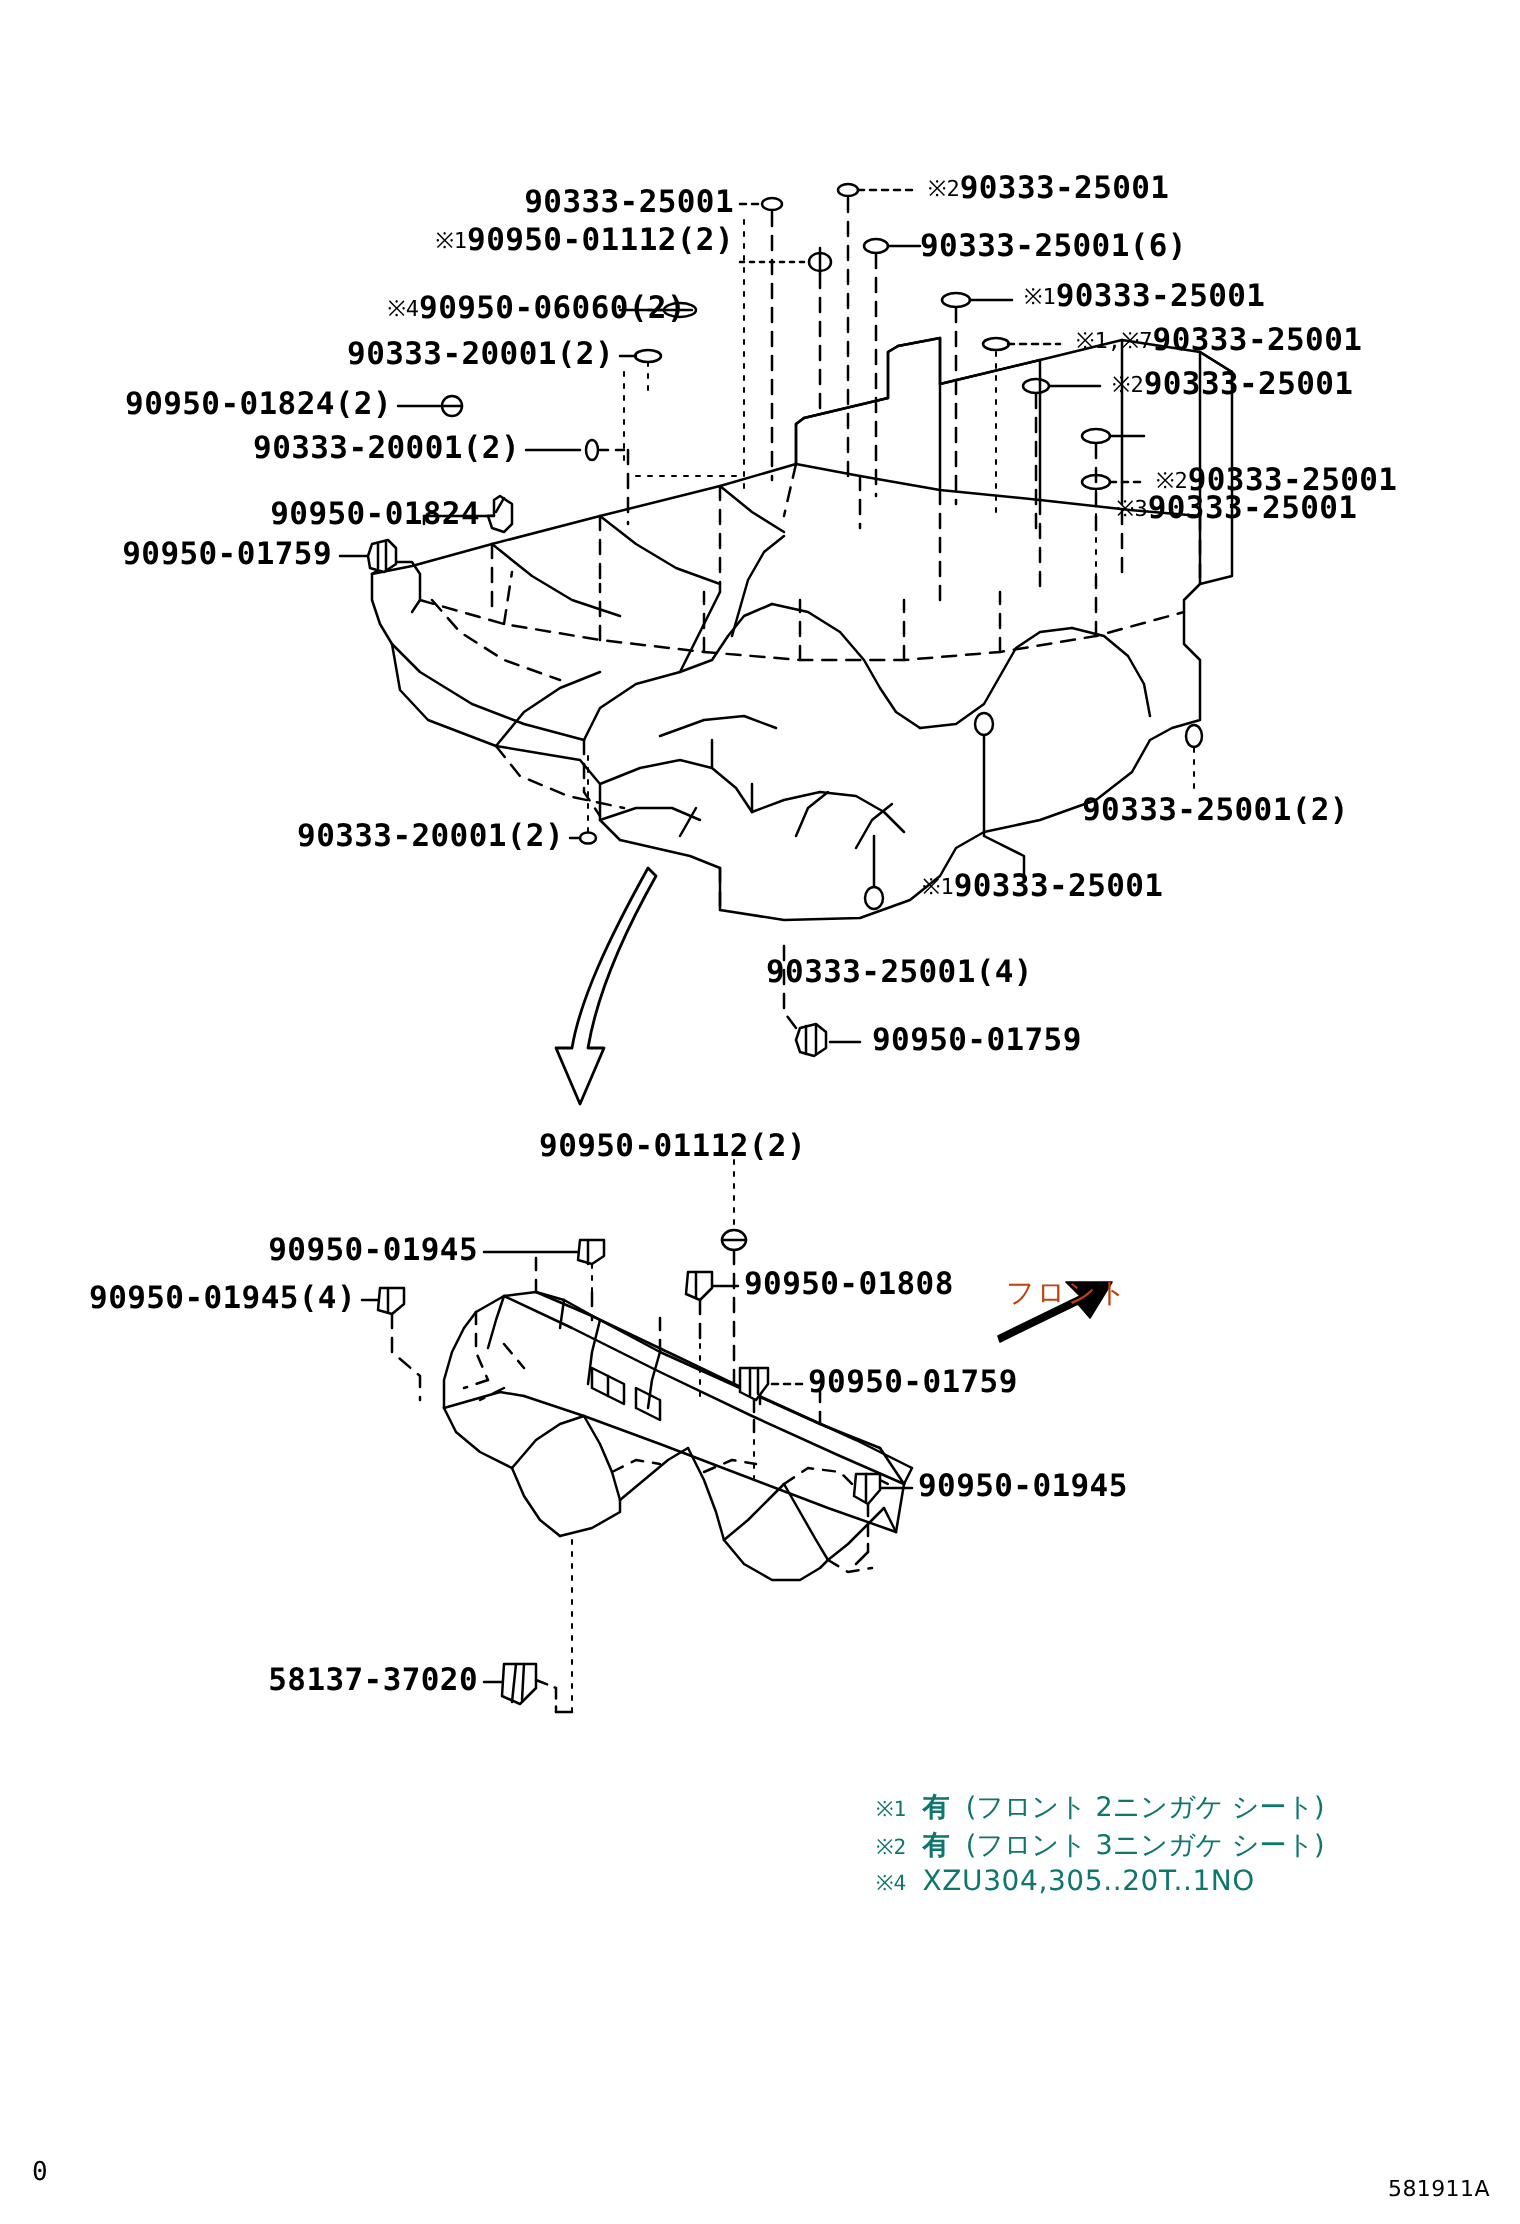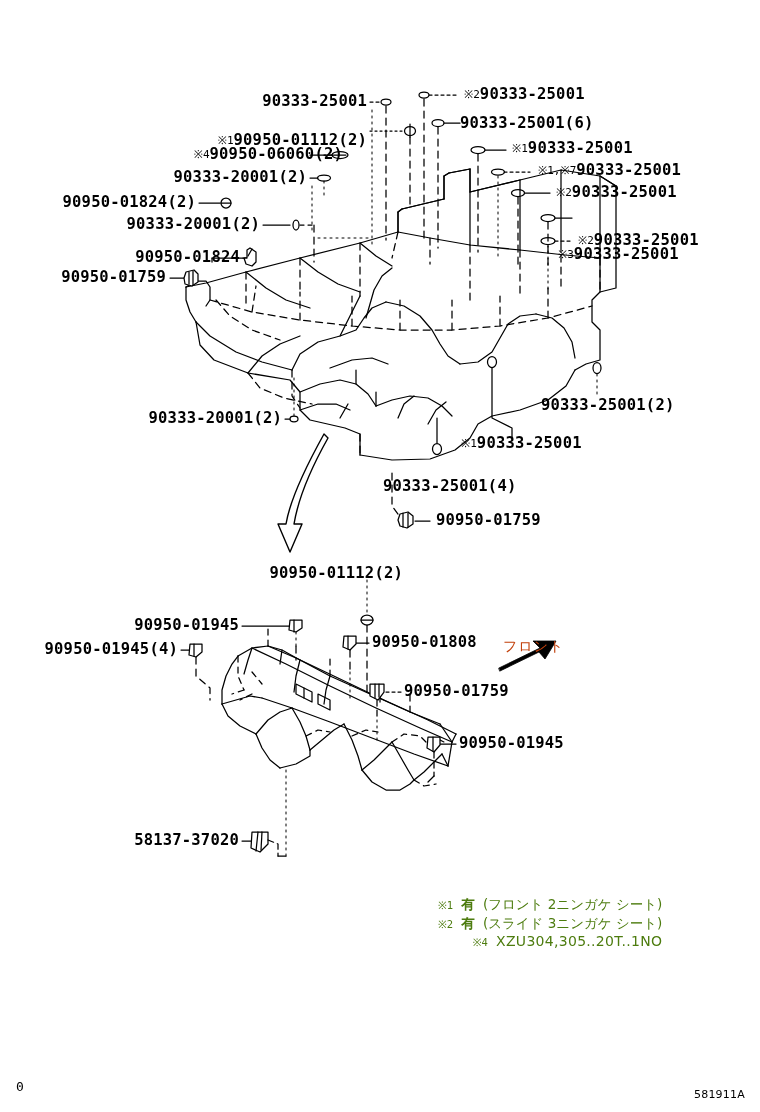--- a/index.html
+++ b/index.html
@@ -14,21 +14,21 @@
     position:absolute;white-space:nowrap;
     font-family:"DejaVu Sans Mono","Liberation Mono",monospace;
     font-size:15.5px;font-weight:bold;letter-spacing:0.2px;
     color:#000;line-height:1;
   }
   .lbl.r{transform:translateX(-100%);}
   .mk{font-size:11px;font-weight:normal;vertical-align:0.10em;letter-spacing:0;}
   .legend{
     position:absolute;left:438px;top:896px;
     font-family:"DejaVu Sans Mono","Liberation Mono",monospace;
-    font-size:13.5px;line-height:17.5px;color:#4d7c0f;white-space:nowrap;text-align:right;
+    font-size:13.5px;line-height:17.5px;color:#0f766e;white-space:nowrap;
   }
   .legend .jp{font-family:"DejaVu Sans","Liberation Sans",sans-serif;font-weight:bold;}
   .legend .kana{font-family:"DejaVu Sans","Liberation Sans",sans-serif;font-weight:normal;}
   .legend .lm{font-size:10.5px;}
   .legend .code{font-family:"DejaVu Sans","Liberation Sans",sans-serif;font-size:14px;letter-spacing:0.3px;}
   .front-word{
     position:absolute;left:503px;top:638px;
     font-family:"DejaVu Sans","Liberation Sans",sans-serif;
     font-size:14px;color:#c2410c;white-space:nowrap;letter-spacing:1px;
   }
@@ -327,21 +327,21 @@
 
       <g>
         <path d="M499,668 L540,648 L533,641 L556,641 L545,659 L539,652 L500,671 Z" fill="#000" stroke="#000" stroke-width="0.8"></path>
       </g>
 
     </g>
   </svg>
 
   <div class="lbl r" style="left:367px;top:94px;"><span class="mk"></span><span>90333-25001</span></div>
 
-  <div class="lbl r" style="left:367px;top:133px;"><span class="mk">※1</span><span>90950-01112(2)</span></div>
+  <div class="lbl r" style="left:367px;top:113px;"><span class="mk">※1</span><span>90950-01112(2)</span></div>
 
   <div class="lbl r" style="left:343px;top:147px;"><span class="mk">※4</span><span>90950-06060(2)</span></div>
 
   <div class="lbl r" style="left:307px;top:170px;"><span class="mk"></span><span>90333-20001(2)</span></div>
 
   <div class="lbl r" style="left:196px;top:195px;"><span class="mk"></span><span>90950-01824(2)</span></div>
 
   <div class="lbl r" style="left:260px;top:217px;"><span class="mk"></span><span>90333-20001(2)</span></div>
 
   <div class="lbl r" style="left:240px;top:250px;"><span class="mk"></span><span>90950-01824</span></div>
@@ -390,21 +390,21 @@
 
   <div class="legend">
     <div>
       <span class="lm">※1</span>
       <span class="jp">有</span>
       <span class="kana">(フロント 2ニンガケ シート)</span>
     </div>
     <div>
       <span class="lm">※2</span>
       <span class="jp">有</span>
-      <span class="kana">(スライド 3ニンガケ シート)</span>
+      <span class="kana">(フロント 3ニンガケ シート)</span>
     </div>
     <div>
       <span class="lm">※4</span>
       <span class="code">XZU304,305..20T..1NO</span>
     </div>
   </div>
 
   <div class="corner-zero">0</div>
   <div class="diag-id">581911A</div>
 

